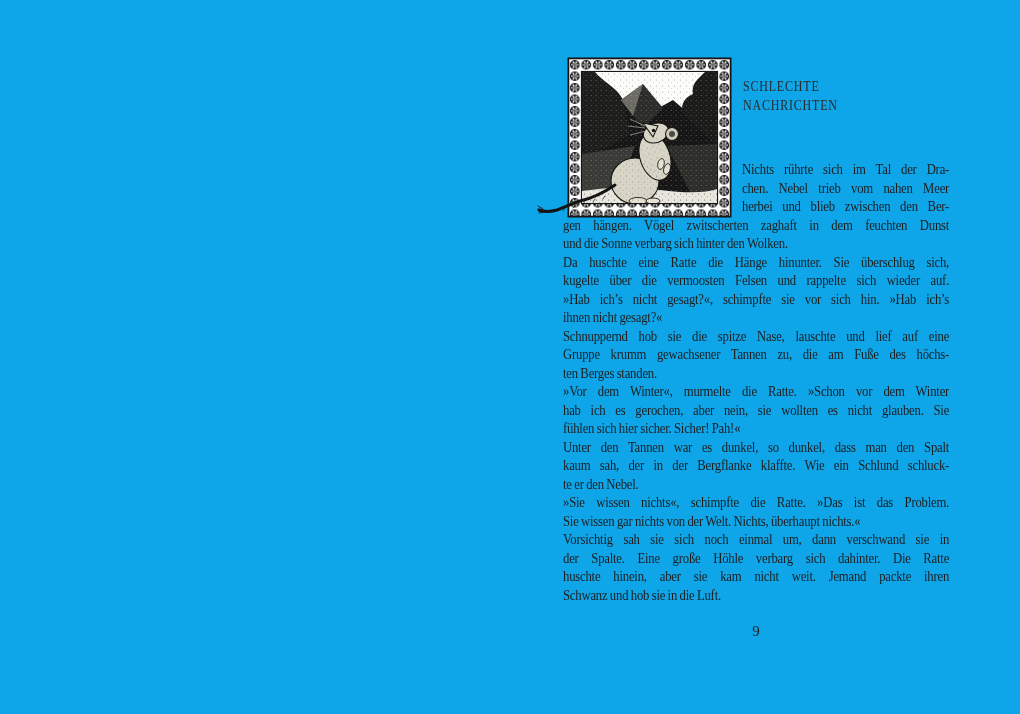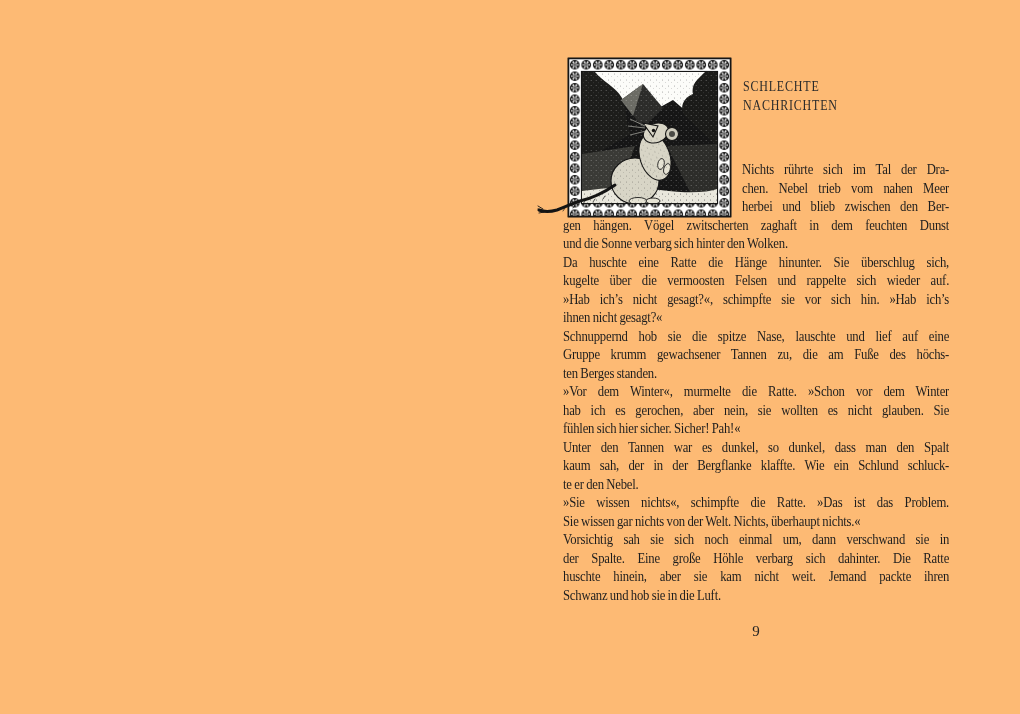--- a/index.html
+++ b/index.html
@@ -1,17 +1,17 @@
 <!DOCTYPE html>
 <html><head>
 <meta charset="utf-8">
 <style>
   html,body{margin:0;padding:0;background:#ffffff;}
   .page{
-    position:relative;width:1020px;height:714px;background:#fdba74;
+    position:relative;width:1020px;height:714px;background:#0ea5e9;
     font-family:"Liberation Serif", serif;color:#1e1e1e;overflow:hidden;
   }
   
   .chapter-title{
     position:absolute;left:743px;top:77px;
     font-size:15px;line-height:18.5px;letter-spacing:1px;
     color:#2b2b2b;transform:scaleX(0.8);transform-origin:0 0;
     white-space:nowrap;
   }
   

